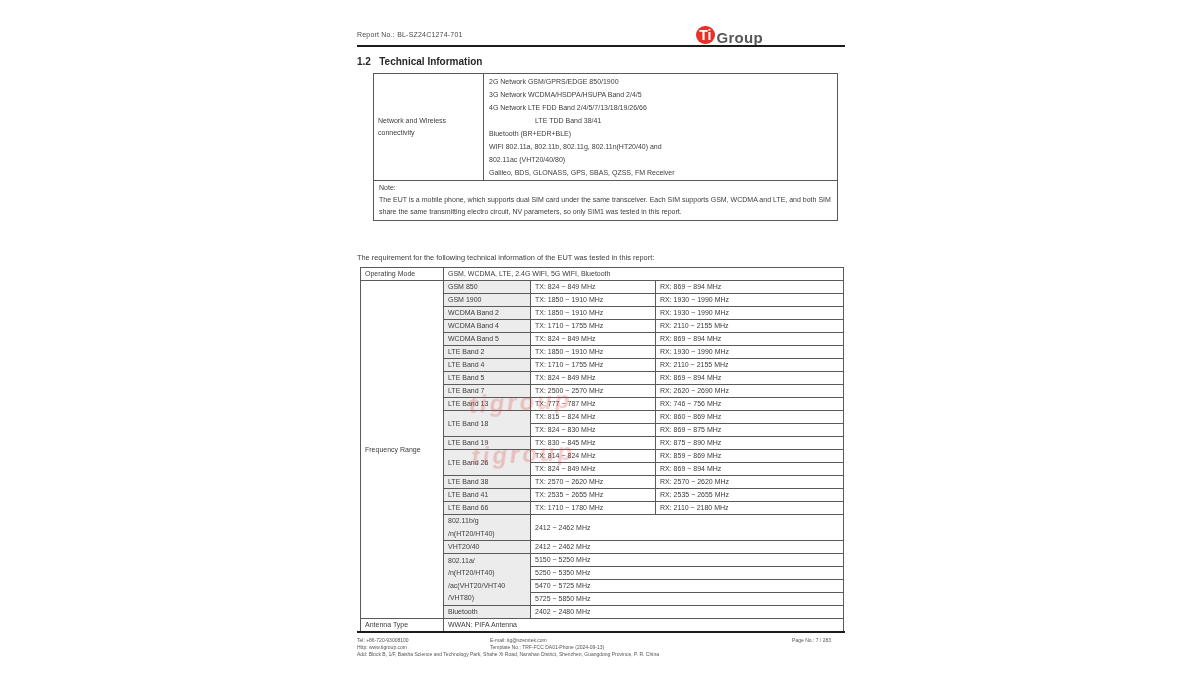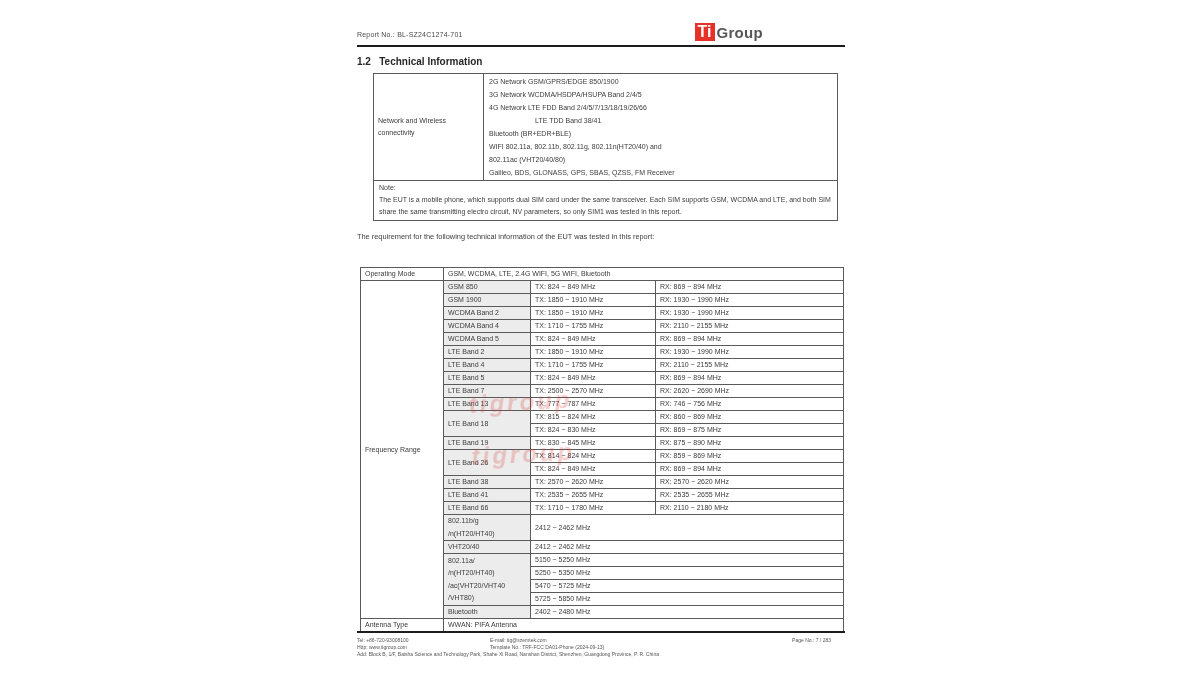--- a/index.html
+++ b/index.html
@@ -10,39 +10,39 @@
     background: #ffffff;
     overflow: hidden;
     font-family: "Liberation Sans", sans-serif;
     color: #3a3a3a;
   }
   .page { position: absolute; left: 355px; top: 0; width: 492px; height: 675px; }
 
   
   .report-no { position: absolute; top: 31px; left: 2px; font-size: 7px; color: #4a4a4a; letter-spacing: .2px; }
   .logo { position: absolute; top: 23px; right: 84px; display: flex; align-items: center; gap: 2px; }
-  .logo-box { background: #e53128; color: #fff; font-weight: bold; font-size: 16px; line-height: 18px; padding: 0 3px; border-radius: 0; }
-  .logo-word { font-size: 15px; color: #575757; font-weight: bold; letter-spacing: .3px; }
+  .logo-box { background: #e53128; color: #fff; font-weight: bold; font-size: 14px; line-height: 18px; padding: 0 3px; border-radius: 9px; }
+  .logo-word { font-size: 15px; color: #575757; font-weight: bold; letter-spacing: .3px; margin-top: 6px; }
   .rule-top { position: absolute; top: 45px; left: 2px; width: 488px; height: 2px; background: #1c1c1c; }
 
   .section-title { position: absolute; top: 56px; left: 2px; font-size: 10px; font-weight: bold; color: #262626; white-space: pre; }
 
   
   table { border-collapse: collapse; font-size: 7px; color: #3c3c3c; table-layout: fixed; }
   td { border: 1px solid #5a5a5a; padding: 0 4px; vertical-align: middle; height: 13px; line-height: 12px; overflow: hidden; }
 
   .tbl1 { position: absolute; top: 73px; left: 18px; width: 465px; border: 1.5px solid #444; }
   .tbl1 .c1 { width: 110px; }
   .tbl1 .conn-line { line-height: 13px; white-space: nowrap; }
   .tbl1 .indent { padding-left: 46px; }
   .tbl1 td.multi { padding: 1px 5px; }
   .note-cell { padding: 1px 5px 3px 5px; vertical-align: top; }
   .note-body { line-height: 11.5px; }
 
-  .intro { position: absolute; top: 232px; left: 2px; font-size: 7.4px; color: #3c3c3c; }
+  .intro { position: absolute; top: 253px; left: 2px; font-size: 7.4px; color: #3c3c3c; }
 
   .tbl2 { position: absolute; top: 267px; left: 5px; width: 483px; border: 1.5px solid #444; }
   .tbl2 .colA { width: 83px; }
   .tbl2 .colB { width: 87px; }
   .tbl2 .colC { width: 125px; }
   .tbl2 .colD { width: 188px; }
   .tbl2 td.band { background: #ececec; }
   .tbl2 td.lbl { background: #ffffff; }
   .tbl2 .line { display: block; line-height: 12.5px; white-space: nowrap; }
   .tall td { height: 26px; }

